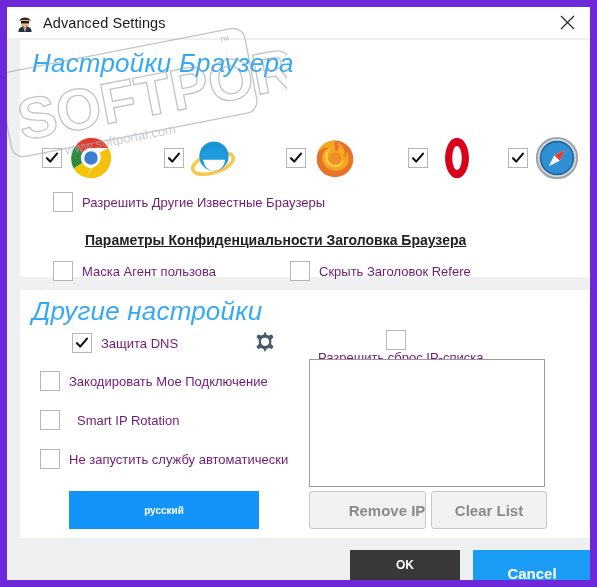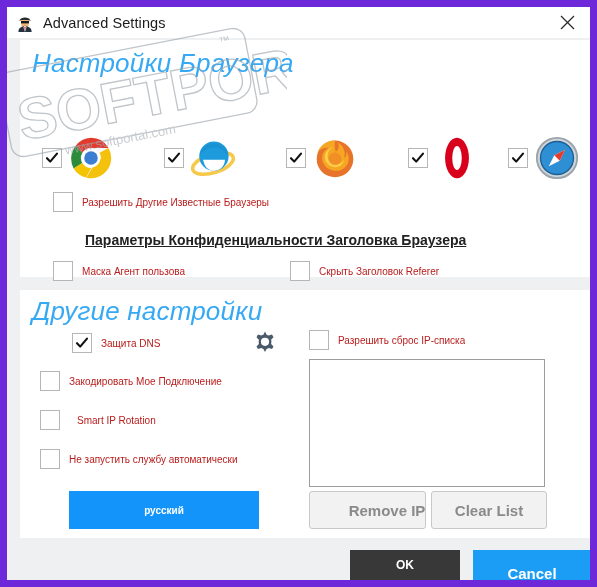--- a/index.html
+++ b/index.html
@@ -103,22 +103,22 @@
   .cbox.checked svg { display: block; }
 
   .cb-row {
     position: absolute;
     display: flex;
     align-items: center;
     white-space: nowrap;
   }
   .cb-label {
     margin-left: 9px;
-    font-size: 10px;
-    color: #b91c1c;
+    font-size: 13px;
+    color: #701a75;
     overflow: hidden;
   }
 
   
   #browser-row {
     position: absolute;
     left: 22px;
     top: 92px;
     width: 540px;
     height: 52px;
@@ -414,21 +414,21 @@
 
   <div id="gear-btn">
     <svg width="30" height="30" viewBox="0 0 30 30">
       <g fill="#4a5a6a">
         <path d="M15 2.6l1.6 3.1a9.6 9.6 0 0 1 2.1.9l3.3-1 1.5 2.6-2.4 2.5c.2.7.3 1.4.3 2.1s-.1 1.4-.3 2.1l2.4 2.5-1.5 2.6-3.3-1a9.6 9.6 0 0 1-2.1.9L15 23.1l-1.6-3.1a9.6 9.6 0 0 1-2.1-.9l-3.3 1-1.5-2.6 2.4-2.5a9.1 9.1 0 0 1 0-4.2L6.5 8.2 8 5.6l3.3 1c.7-.4 1.4-.7 2.1-.9z"></path>
       </g>
       <circle cx="15" cy="12.85" r="4.1" fill="#ffffff"></circle>
     </svg>
   </div>
 
-  <div class="cb-row" style="left:302px; top:323px;">
+  <div class="cb-row" style="left:302px; top:323px;flex-direction:column;">
     <span class="cbox">
       
     </span>
     <span class="cb-label">Разрешить сброс IP-списка</span>
   </div>
 
   <div class="cb-row" style="left:33px; top:364px;">
     <span class="cbox">
       
     </span>

